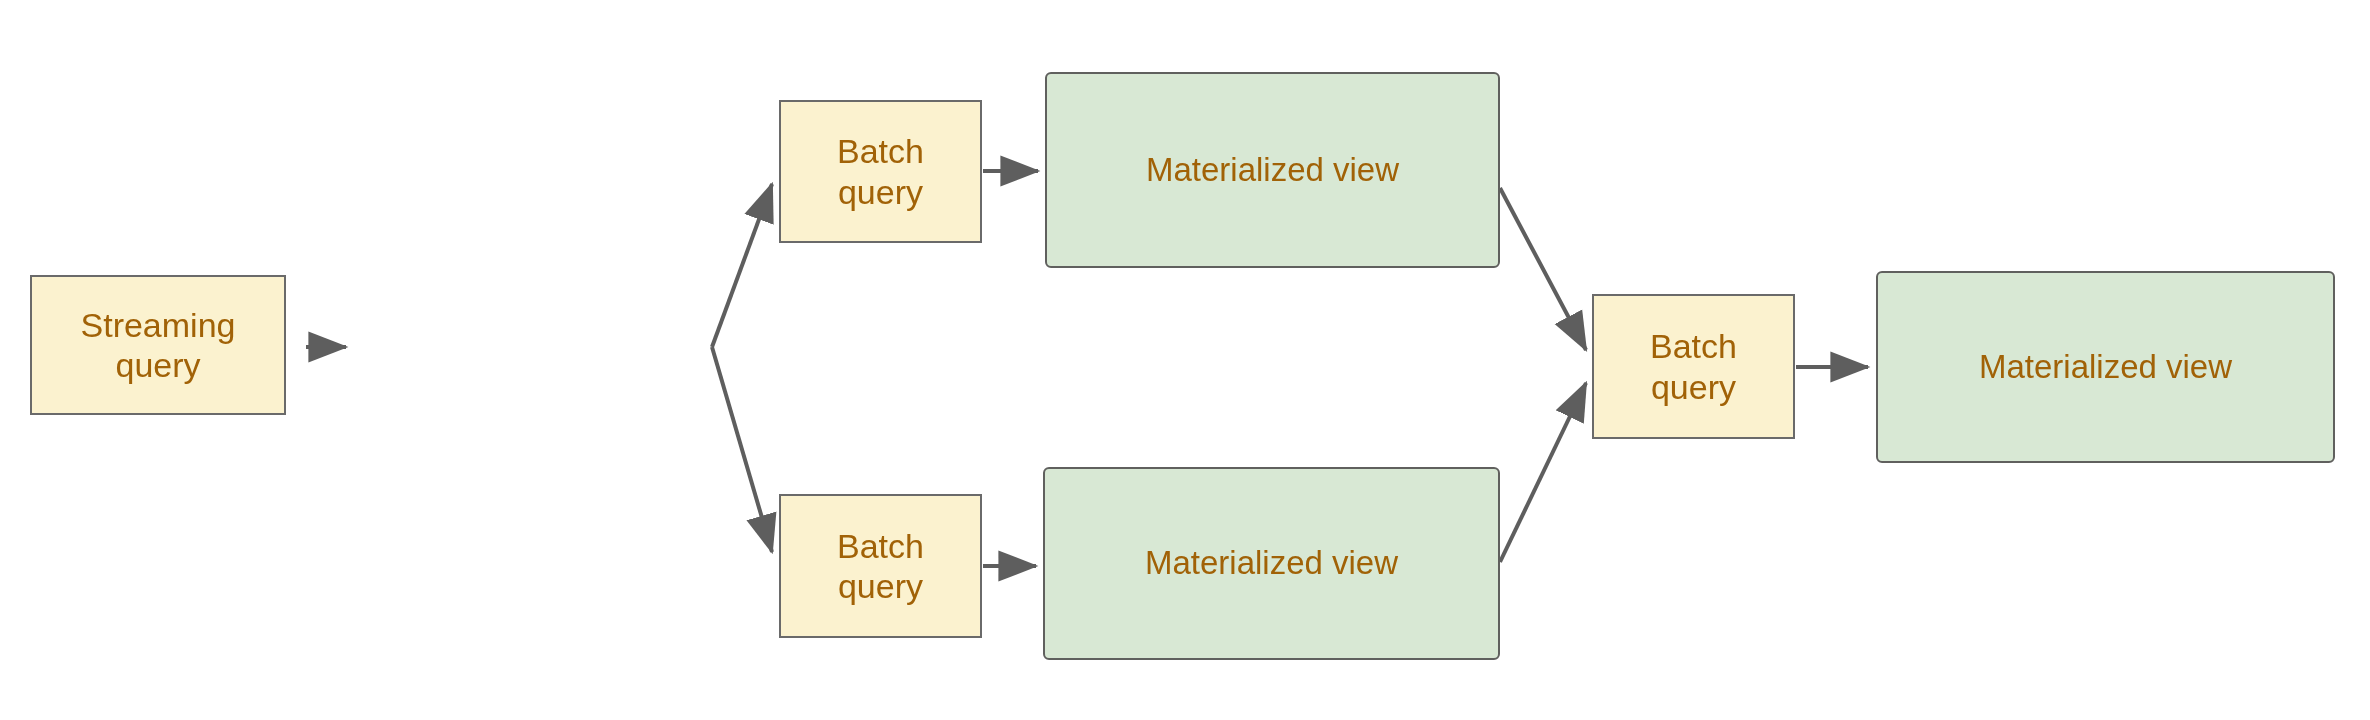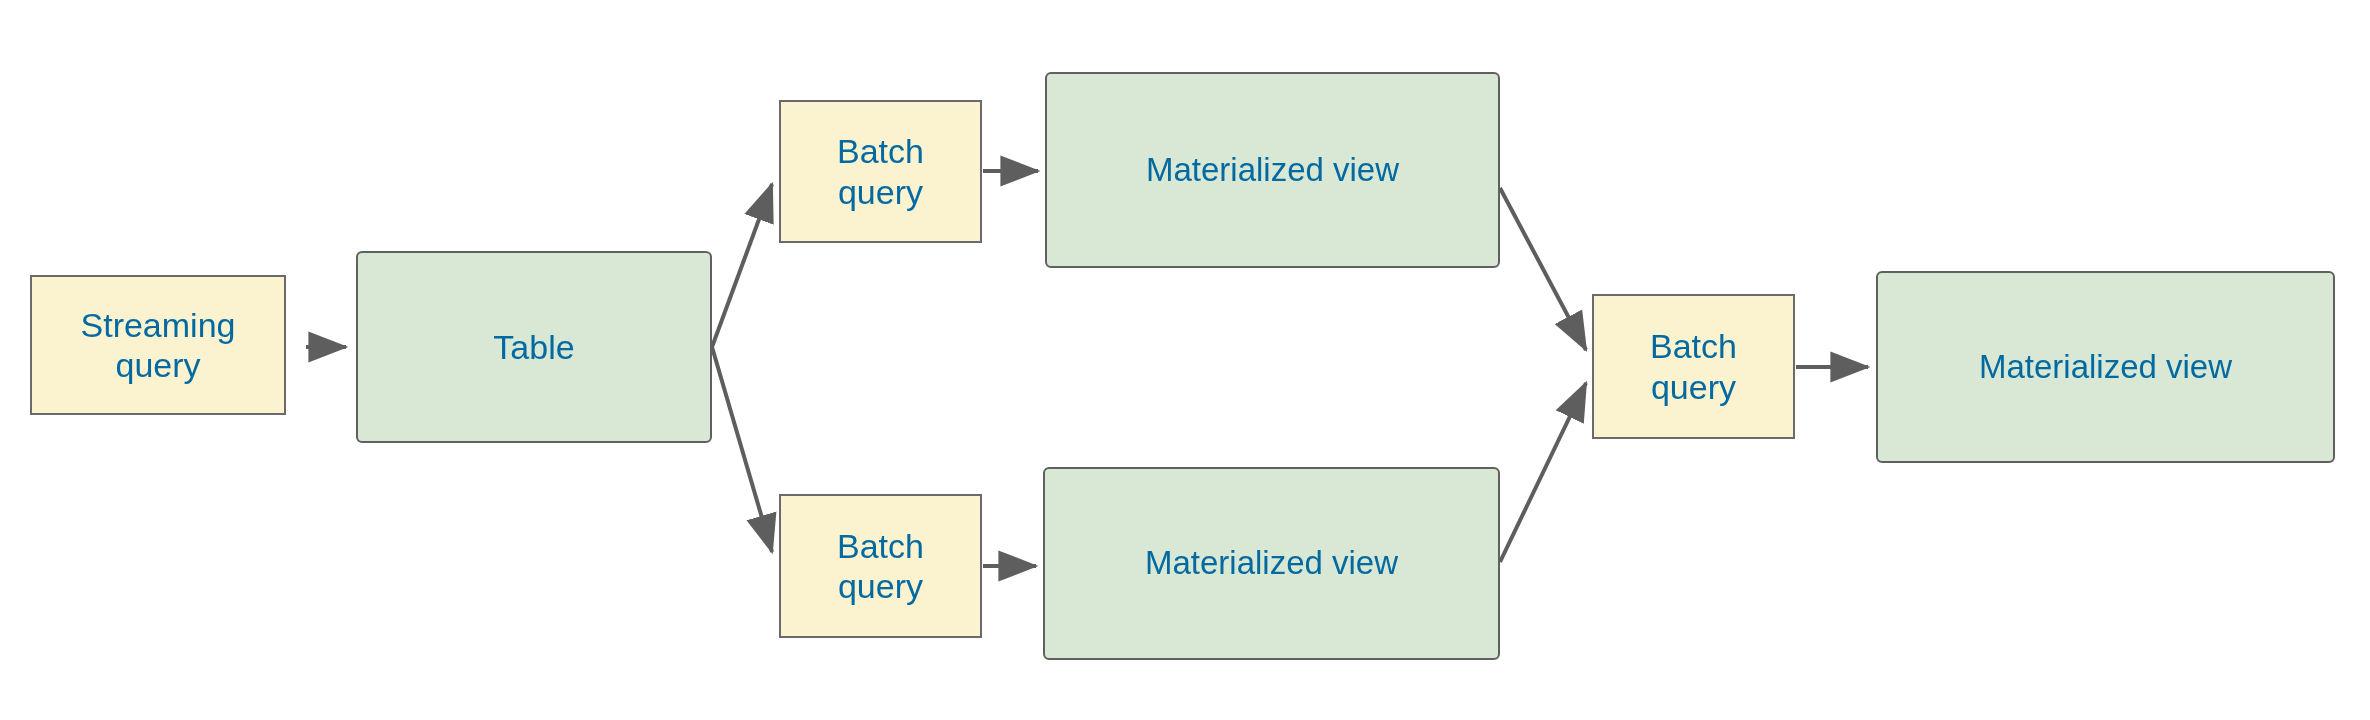--- a/index.html
+++ b/index.html
@@ -28,21 +28,21 @@
     height: 720px;
     pointer-events: none;
   }
   .node {
     position: absolute;
     box-sizing: border-box;
     display: flex;
     align-items: center;
     justify-content: center;
     text-align: center;
-    color: #0369a1;
+    color: #a16207;
     line-height: 1.18;
     border: 2px solid #666666;
     white-space: pre-line;
     z-index: 2;
   }
   .node-yellow {
     background: #fbf2cf;
     border-color: #6a6a6a;
   }
   .node-green {
@@ -96,21 +96,20 @@
     </g>
 
     <g>
       <line x1="1796" y1="367" x2="1868" y2="367" stroke="#5e5e5e" stroke-width="4" marker-end="url(#arrow)"></line>
     </g>
   </svg>
 
   <div class="node node-yellow t-lg" id="node-streaming-query" style="left: 30px; top: 275px; width: 256px; height: 140px; background: rgb(251, 242, 207);">Streaming
 query</div>
 
-  <div class="node node-green rounded t-lg" id="node-table" style="left: 356px; top: 251px; width: 356px; height: 192px; background: rgb(216, 232, 212);">Table</div>
 
   <div class="node node-yellow t-lg" id="node-batch-query-top" style="left: 779px; top: 100px; width: 203px; height: 143px; background: rgb(251, 242, 207);">Batch
 query</div>
 
   <div class="node node-green rounded t-md" id="node-materialized-view-top" style="left: 1045px; top: 72px; width: 455px; height: 196px; background: rgb(216, 232, 212);">Materialized view</div>
 
   <div class="node node-yellow t-lg" id="node-batch-query-bottom" style="left: 779px; top: 494px; width: 203px; height: 144px; background: rgb(251, 242, 207);">Batch
 query</div>
 
   <div class="node node-green rounded t-md" id="node-materialized-view-bottom" style="left: 1043px; top: 467px; width: 457px; height: 193px; background: rgb(216, 232, 212);">Materialized view</div>

